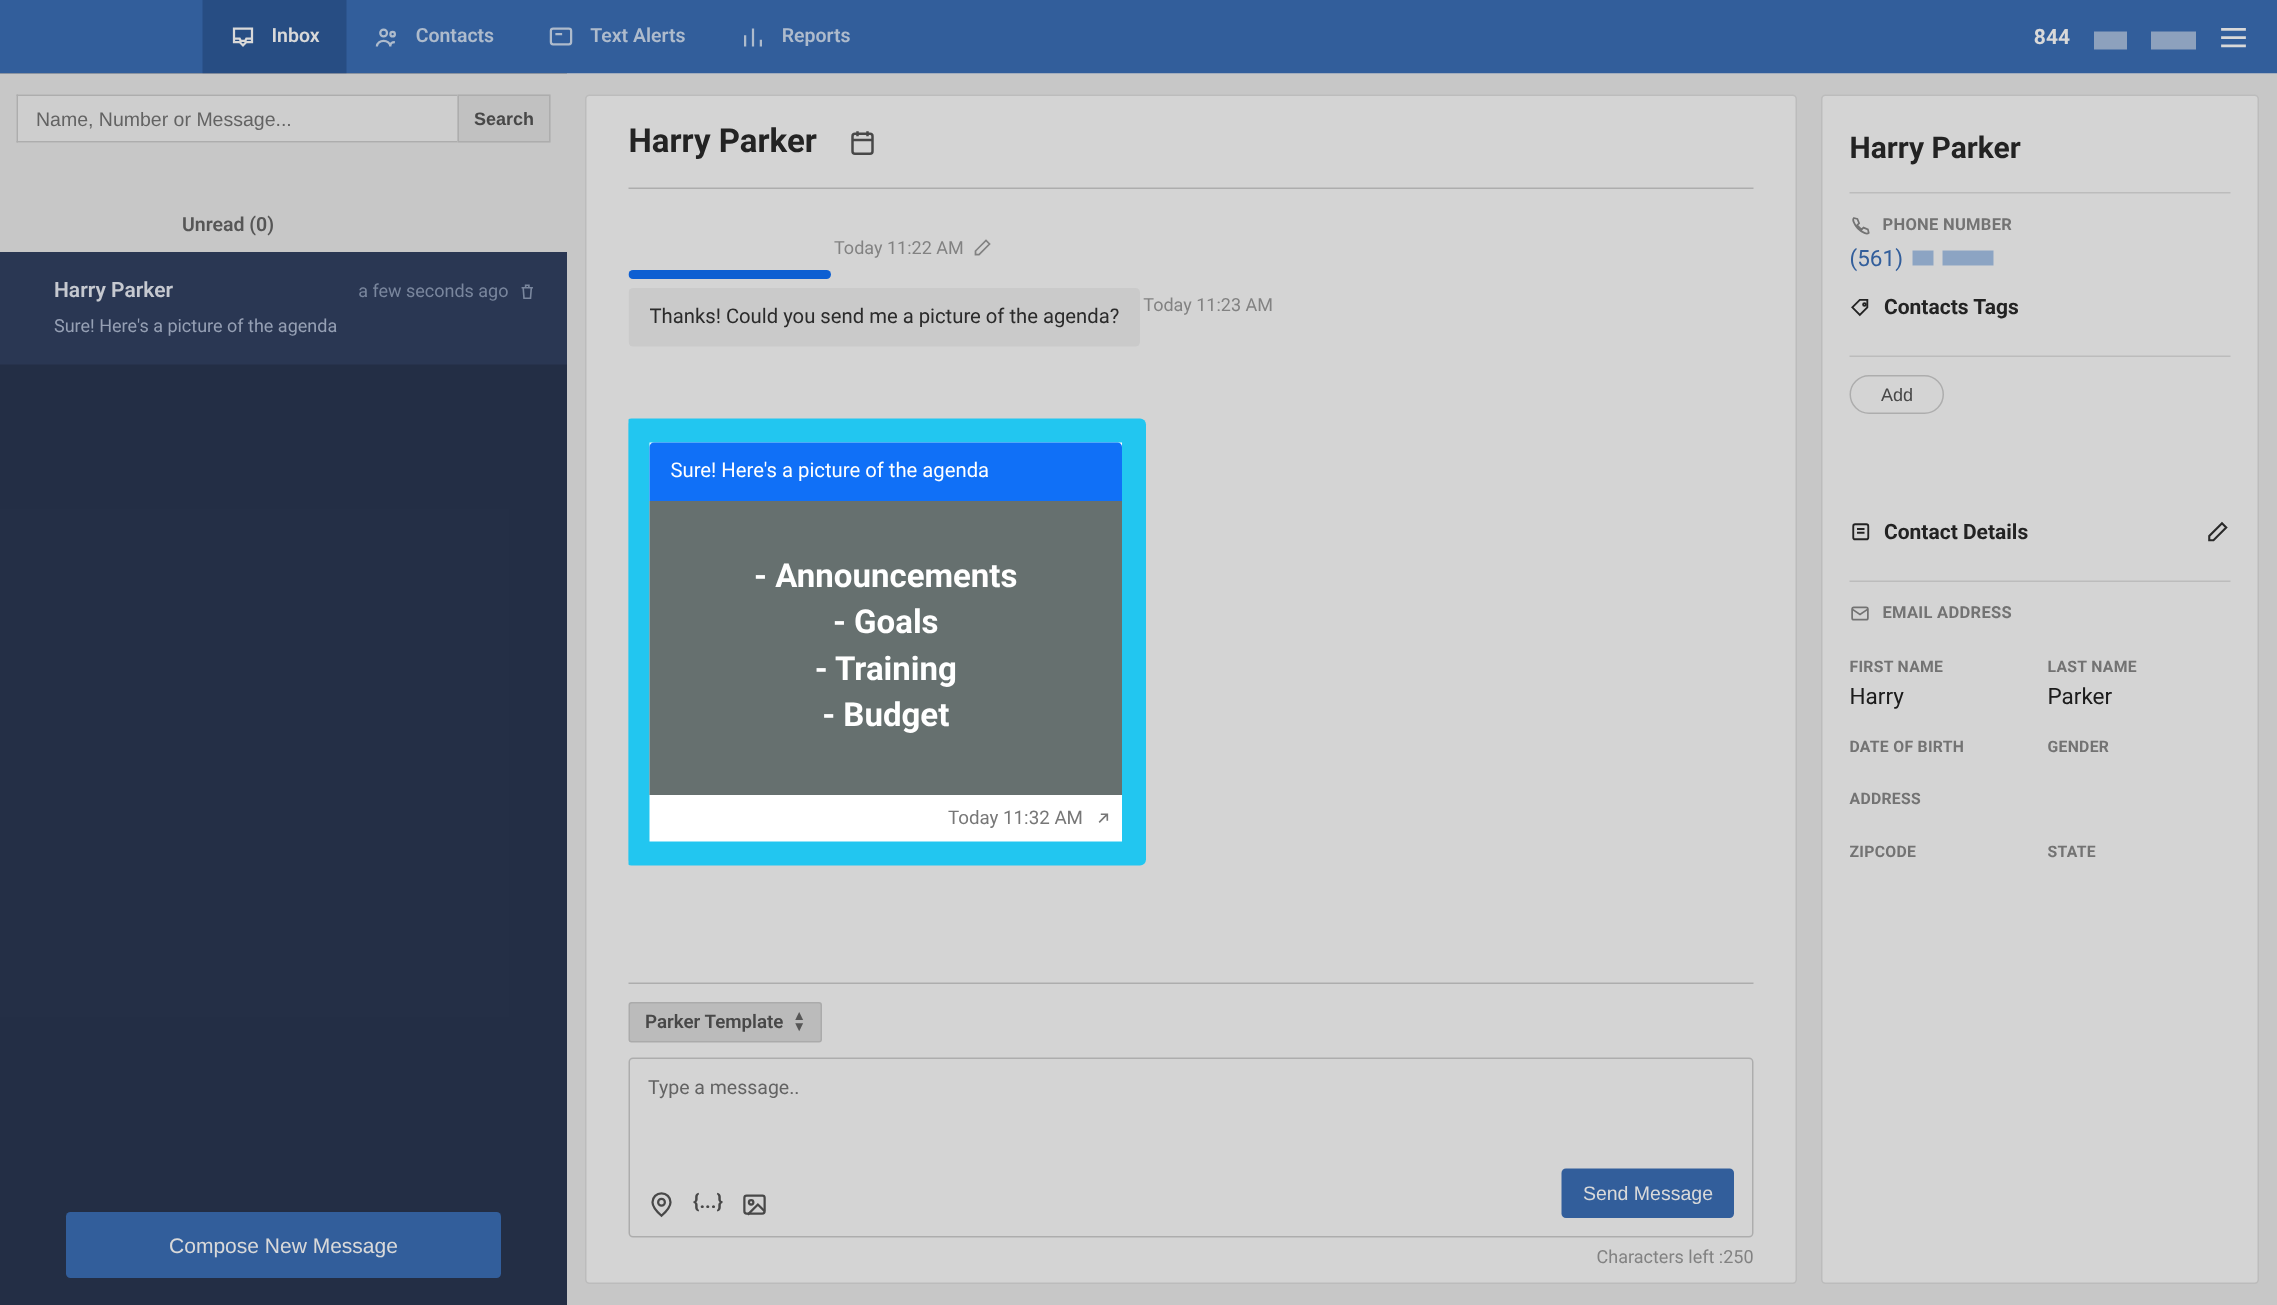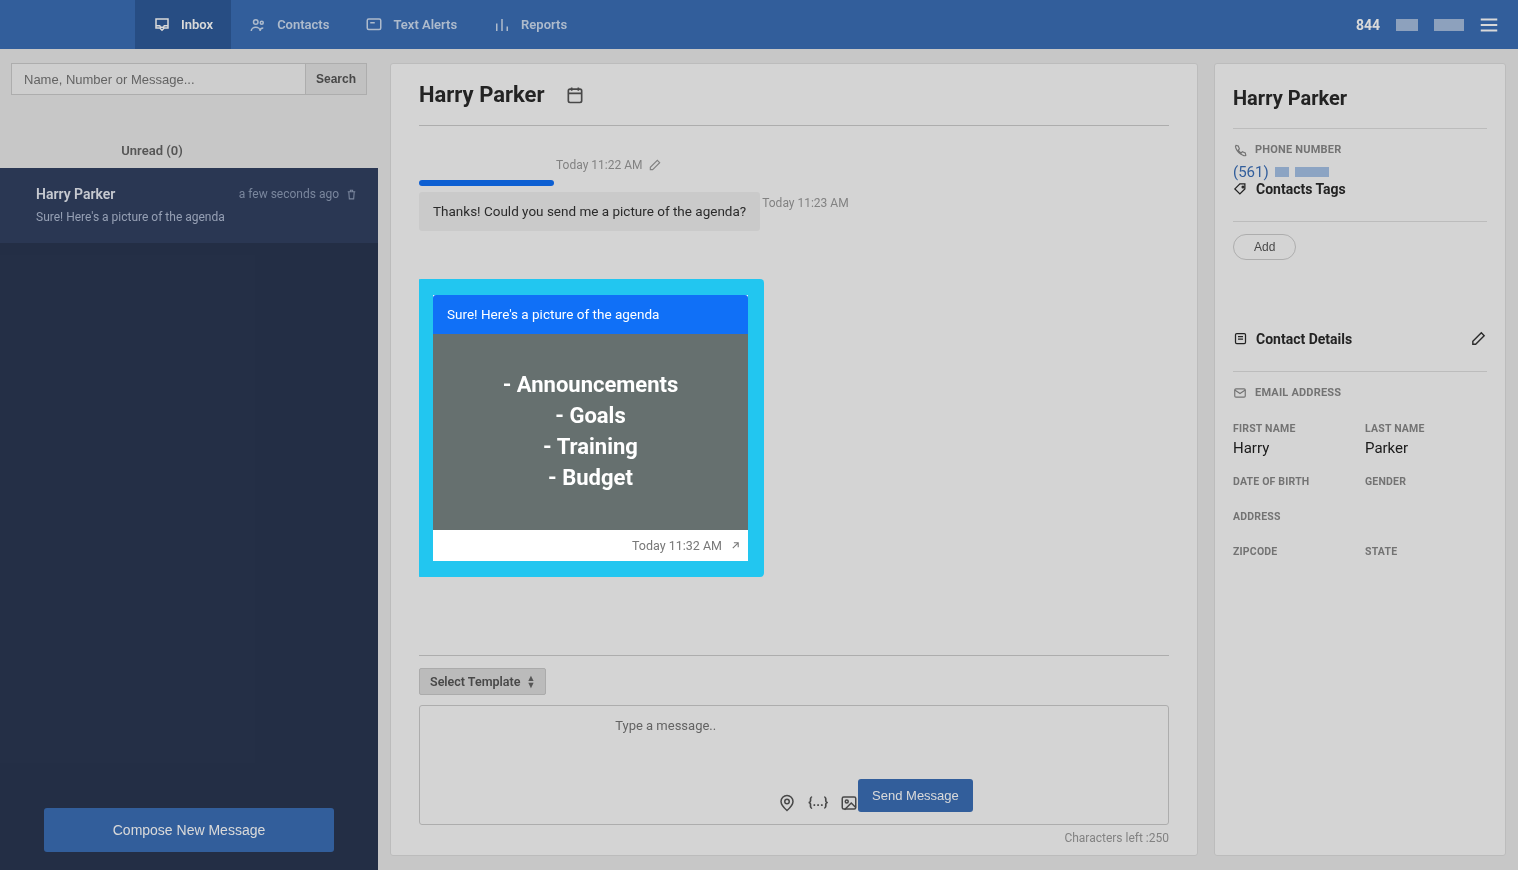--- a/index.html
+++ b/index.html
@@ -20,21 +20,21 @@
 }
 .nav { display: flex; height: 100%; }
 .nav-item {
   display: flex; align-items: center; gap: 10px; padding: 0 18px; color: #cddcf0; font-size: 13px;
   font-weight: 600; cursor: pointer; height: 100%;
 }
 .nav-item.active { background: #2e5b9a; color: #fff; }
 .nav-icon { display: inline-flex; }
 .nav-item:first-child { margin-left: 135px; }
 .top-right { display: flex; align-items: center; gap: 14px; color: #fff; }
-.top-right .num { font-weight: 700; font-size: 14px; display: flex; align-items: center; gap: 16px; }
+.top-right .num { font-weight: 700; font-size: 14px; display: flex; align-items: flex-end; gap: 16px; }
 .skel { display: inline-block; background: rgba(255,255,255,0.55); height: 12px; }
 .skel1 { width: 22px; }
 .skel2 { width: 30px; }
 .hamburger { cursor: pointer; }
 
 .main { display: flex; height: calc(870px - 49px); }
 .sidebar { width: 378px; background: #2a3752; display: flex; flex-direction: column; }
 .searchwrap { background: #eaeaea; padding: 14px 11px 0 11px; height: 119px; }
 .searchbar { display: flex; }
 .searchbar input {
@@ -97,41 +97,41 @@
 
 .composer-section { border-top: 1px solid #ccc; padding-top: 12px; }
 .tpl-select {
   display: inline-flex; align-items: center; gap: 6px; background: #dcdcdc; border: 1px solid #c9c9c9;
   padding: 5px 10px; font-size: 12.5px; font-weight: 600; color: #555; border-radius: 2px; cursor: pointer;
   margin-bottom: 10px;
 }
 .tpl-select .updown { font-size: 9px; line-height: 7px; color: #666; }
 .composer {
   border: 1px solid #ccc; border-radius: 3px; min-height: 120px; padding: 12px; display: flex;
-  flex-direction: row; justify-content: center;
+  flex-direction: column; justify-content: space-between;
 }
 .composer textarea {
   border: none; resize: none; outline: none; font-family: inherit; font-size: 13px; color: #666;
   background: transparent; height: 60px;
 }
 .composer-bottom { display: flex; justify-content: space-between; align-items: flex-end; }
 .composer-icons { display: flex; gap: 12px; color: #555; }
 .composer-icons > span { cursor: pointer; }
 .send-btn {
   background: #3b6fb7; color: #fff; border: none; border-radius: 3px; padding: 9px 14px; font-size: 13px;
   cursor: pointer;
 }
 .charleft { text-align: right; font-size: 12px; color: #999; margin-top: 6px; }
 
 .rightpanel {
   width: 292px; background: #fafafa; border: 1px solid #ddd; border-radius: 3px; padding: 22px 18px;
 }
 .rp-name { font-size: 20px; font-weight: 700; color: #2a2a2a; padding-bottom: 18px; border-bottom: 1px solid #ddd; margin-bottom: 14px; }
 .rp-label { display: flex; align-items: flex-start; gap: 8px; font-size: 11px; font-weight: 700; color: #888; letter-spacing: 0.2px; margin-bottom: 6px; }
-.rp-phone { color: #3b6fb7; font-size: 15px; font-weight: 400; display: flex; align-items: center; gap: 6px; }
+.rp-phone { color: #3b6fb7; font-size: 15px; font-weight: 400; display: flex; align-items: center; gap: 6px; margin-bottom: 16px; }
 .rp-phone .skel { background: #a5c1e6; height: 10px; }
 .rp-section-title { display: flex; align-items: center; gap: 8px; font-size: 14px; font-weight: 700; color: #2a2a2a; padding-bottom: 24px; border-bottom: 1px solid #ddd; margin-bottom: 12px; }
 .add-btn {
   border: 1px solid #ccc; background: transparent; border-radius: 16px; padding: 5px 20px; font-size: 12px;
   color: #555; cursor: pointer;
 }
 .rp-spacer { height: 70px; }
 .rp-details-head { display: flex; align-items: center; justify-content: space-between; }
 .edit-icon { color: #333; cursor: pointer; }
 .rp-grid { display: grid; grid-template-columns: 1fr 1fr; gap: 18px 10px; margin-top: 10px; }
@@ -279,21 +279,21 @@
                     </svg>
                 </span>
               </div>
             </div>
           </div>
         </div>
       </div>
 
       <div class="composer-section">
         <div class="tpl-select">
-          <span>Select Template</span>
+          <span>Parker Template</span>
           <span class="updown">▲<br>▼</span>
         </div>
         <div class="composer">
           <textarea placeholder="Type a message.." style=""></textarea>
           <div class="composer-bottom">
             <div class="composer-icons">
               <span>
                 <svg width="18" height="18" viewBox="0 0 24 24" fill="none" stroke="currentColor" stroke-width="2">
                     <circle cx="12" cy="10" r="3"></circle>
                     <path d="M12 2a8 8 0 018 8c0 5-8 12-8 12S4 15 4 10a8 8 0 018-8z"></path>

